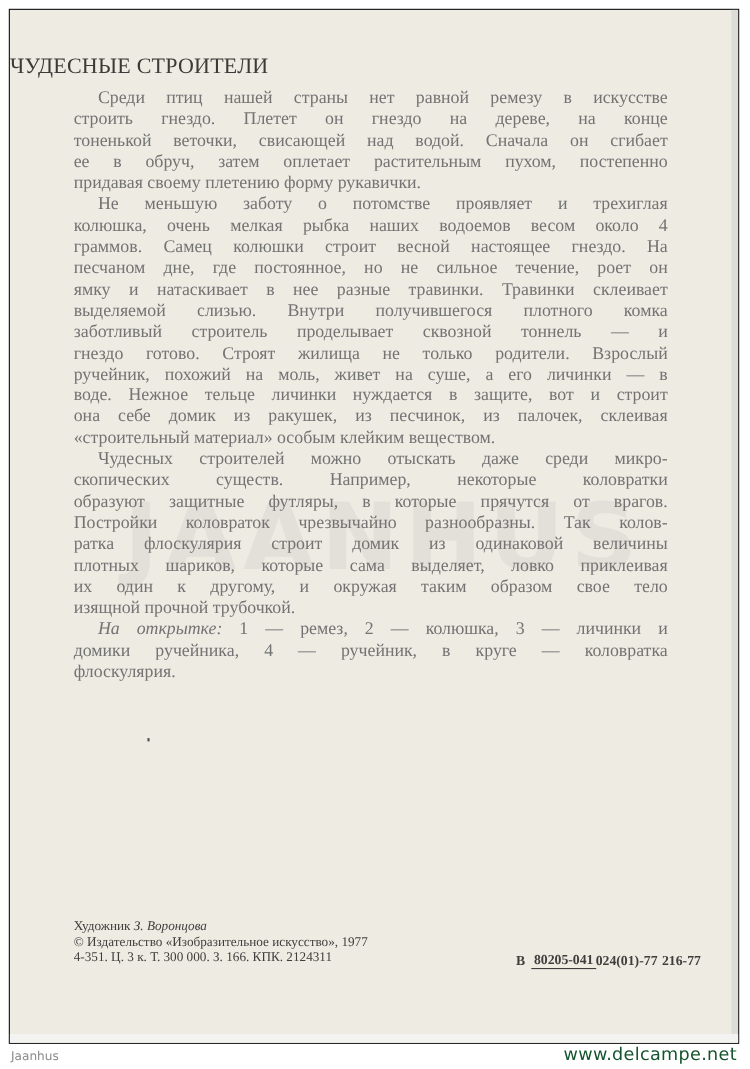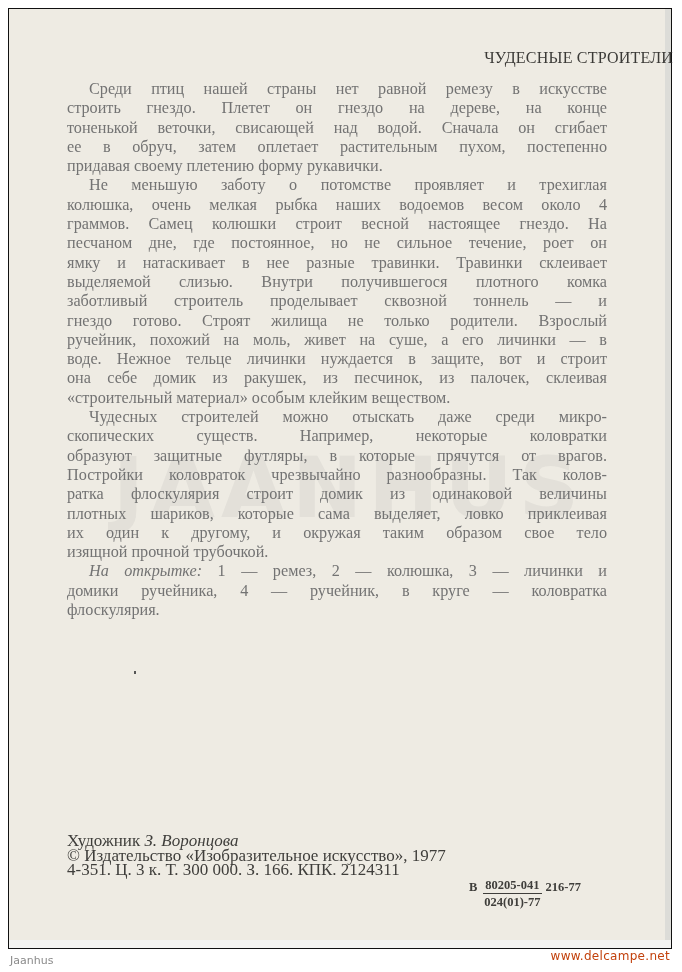--- a/index.html
+++ b/index.html
@@ -13,53 +13,53 @@
   }
   .card-edge-right {
     position: absolute; right: 0; top: 0; width: 6px; height: 100%;
     background: #dcdcd8;
   }
   .card-edge-bottom {
     position: absolute; left: 0; bottom: 0; width: 100%; height: 8px;
     background: #f3f3f1;
   }
   .title {
-    position: absolute; left: 0; width: 664px; top: 40px; text-align: right;
-    font-size: 16px; color: #3b3a37; letter-spacing: 0.2px;
+    position: absolute; left: 0; width: 664px; top: 40px; text-align: left;
+    font-size: 20px; color: #3b3a37; letter-spacing: 0.2px;
   }
   .body-text {
     position: absolute; left: 58px; top: 71px; width: 540px;
     font-size: 16.2px; line-height: 19.3px; color: #737373;
   }
   .line { display: block; white-space: nowrap; text-align: justify; text-align-last: justify; height: 19.3px; }
   .line.last { text-align-last: left; }
   .line.indent { padding-left: 22px; }
   .italic { font-style: italic; }
   .watermark {
     position: absolute; left: 30px; top: 430px; width: 620px; text-align: center;
     font-family: "DejaVu Sans", sans-serif; font-size: 84px; font-weight: bold;
     color: rgba(150,150,150,0.12); letter-spacing: 6px; white-space: nowrap;
   }
   .dot { position: absolute; left: 125px; top: 662px; width: 2px; height: 3px; background: #555; }
   .credits {
-    position: absolute; left: 58px; top: 825px; font-size: 17px; line-height: 14.5px; color: #3f3e3b;
+    position: absolute; left: 58px; top: 825px; font-size: 12px; line-height: 14.5px; color: #3f3e3b;
   }
   .credits div { white-space: nowrap; }
   .catalog {
     position: absolute; left: 460px; top: 856px; font-size: 12.5px; font-weight: bold; color: #3f3e3b;
     display: flex; align-items: center;
   }
-  .frac { display: inline-flex; flex-direction: column; align-items: center; margin: 13px 4px 0 6px; }
+  .frac { display: inline-flex; align-items: center; margin: 0 4px 0 6px; }
   .frac .num { border-bottom: 1px solid #3f3e3b; padding: 0 2px 1px; line-height: 14px; }
   .frac .den { line-height: 15px; padding-top: 1px; text-align: right; }
   .footer-left {
     position: absolute; left: 10px; top: 954px; font-family: "DejaVu Sans", sans-serif; font-size: 11px; color: #8a8a8a;
   }
   .footer-right {
-    position: absolute; right: 12px; top: 949px; font-family: "DejaVu Sans", sans-serif; font-size: 12px; color: #c2410c; letter-spacing: 0.3px;
+    position: absolute; right: 12px; top: 949px; font-family: "DejaVu Sans", sans-serif; font-size: 16px; color: #14532d; letter-spacing: 0.3px;
   }
 </style>
 </head>
 <body>
 
 <div class="card">
   <div class="card-edge-right"></div>
   <div class="card-edge-bottom"></div>
 
   <div class="watermark">JAANHUS</div>

